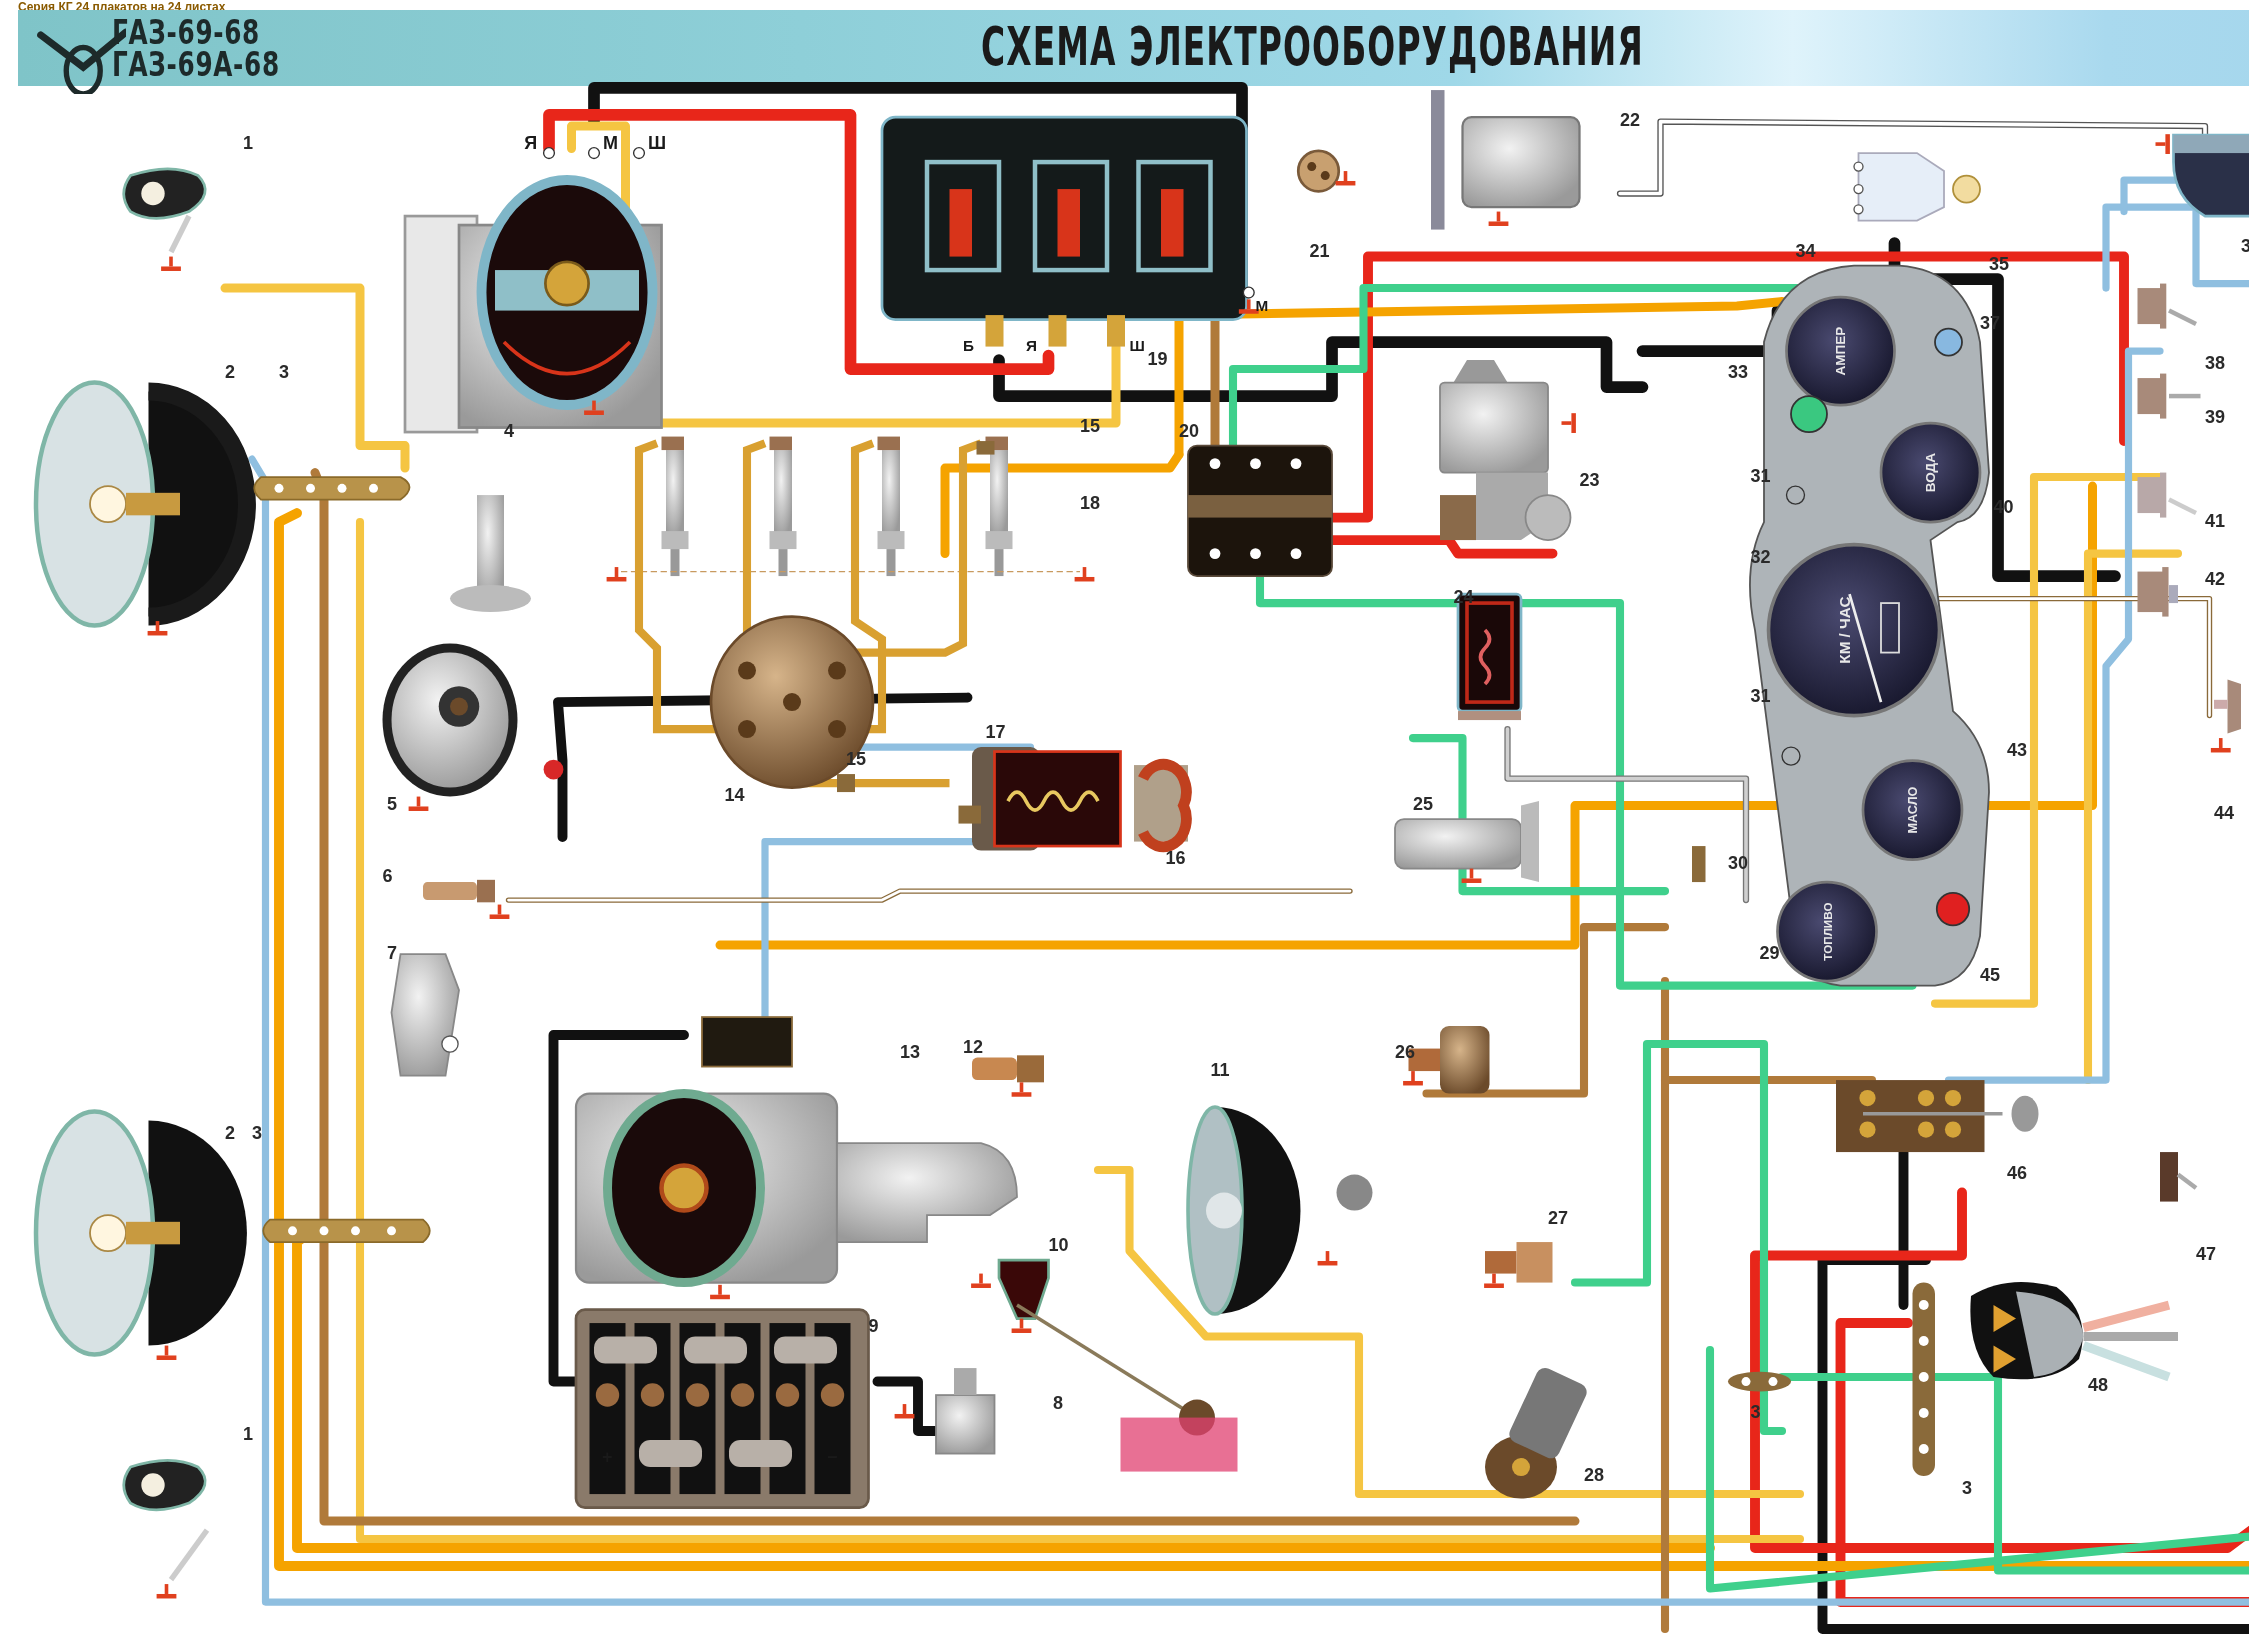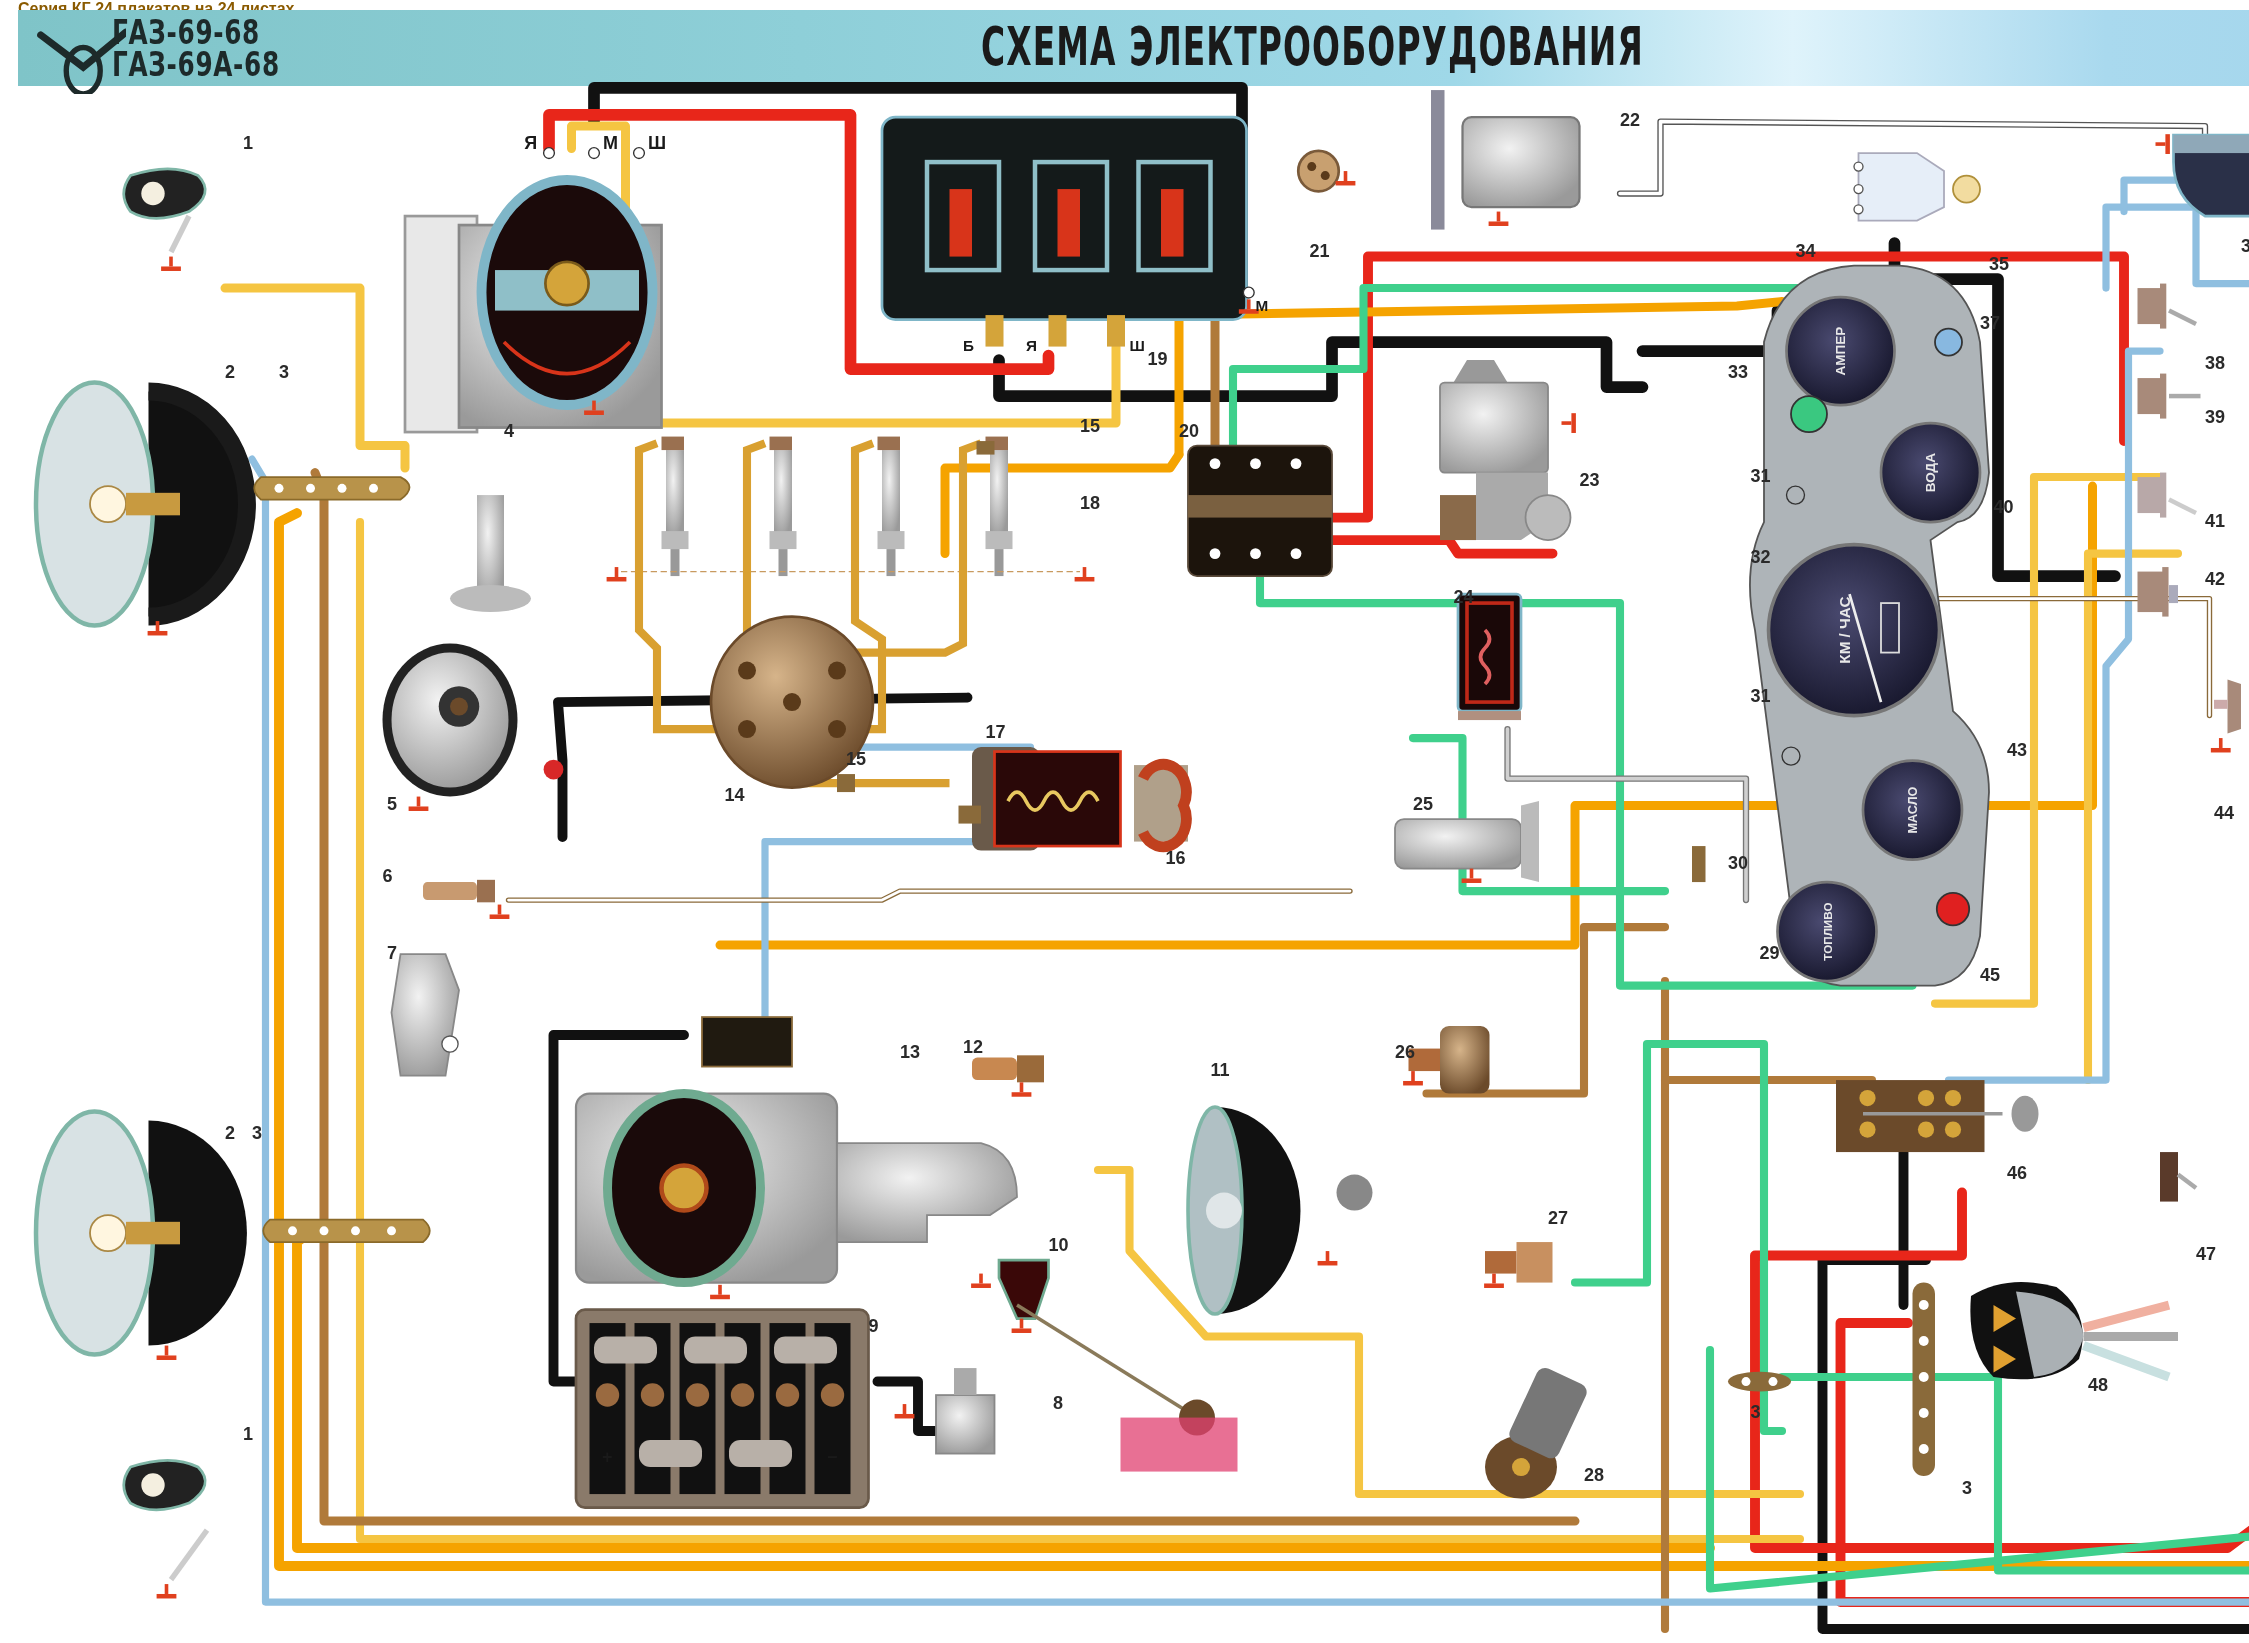--- a/index.html
+++ b/index.html
@@ -1,21 +1,21 @@
 <!DOCTYPE html>
 <html style="font-size:7.2px"><head>
   <meta charset="utf-8">
   <style>
     html, body { margin: 0; padding: 0; background: #ffffff; }
     body {
       width: 3006px; height: 1644px; position: relative; overflow: hidden;
       font-family: "Liberation Sans", sans-serif; color: #222;
     }
     .series-note {
-      position: absolute; left: 18px; top: 0px; font-size: 16px; font-weight: bold;
+      position: absolute; left: 18px; top: 0px; font-size: 12px; font-weight: bold;
       color: #8a5a00; font-family: "Liberation Sans", sans-serif;
     }
     .header-band {
       position: absolute; left: 18px; top: 10px; width: 2610px; height: 76px;
       background: linear-gradient(90deg, #7fc4c8 0%, #8ecfd8 30%, #9fd8e8 55%, #dff3fb 68%, #a9d9ee 80%, #9fd3ea 100%);
     }
     .logo {
       position: absolute; left: 36px; top: 18px; width: 90px; height: 76px;
     }
     .model-title {

